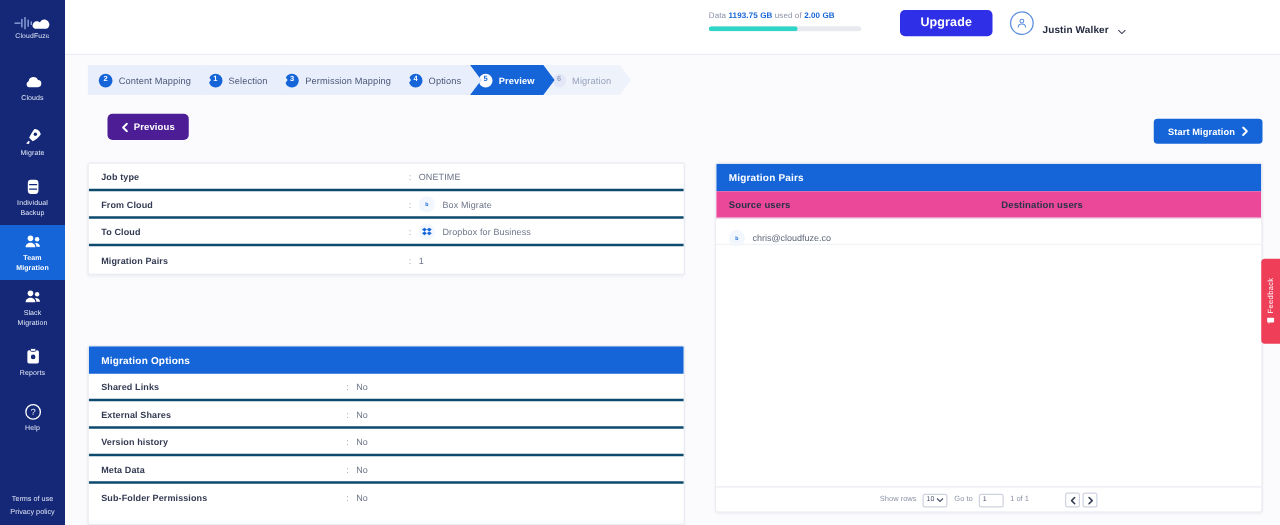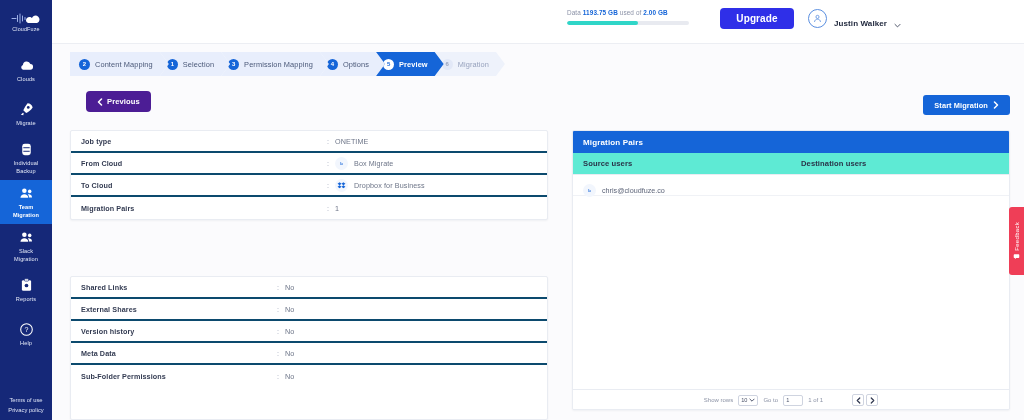--- a/index.html
+++ b/index.html
@@ -163,21 +163,21 @@
   .cloud-badge {
     width: 13px; height: 13px; border-radius: 50%;
     background: #f2f6fd; display: flex; align-items: center; justify-content: center;
     flex: none;
   }
 
   
   #pairs-card { left: 572px; top: 130px; width: 438px; height: 280px; }
   .pairs-head-row {
     display: flex; height: 22px; align-items: center;
-    background: #5eead4; border-bottom: 1px solid #e9ecf2;
+    background: #ec4899; border-bottom: 1px solid #e9ecf2;
     font-size: 7.6px; font-weight: bold; color: #2a3349;
     padding-left: 10px; letter-spacing: .1px;
   }
   .col-src { width: 218px; }
   .col-dst { width: 200px; }
   .pairs-body { height: 214px; background: #fff; }
   .pair-row {
     display: flex; align-items: center; height: 21px;
     padding-left: 10px; border-bottom: 1px solid #f0f2f6;
     font-size: 7.2px; color: #5d6579;
@@ -412,20 +412,21 @@
     </div>
 
     <div class="opt-row">
       <span class="opt-label">Migration Pairs</span>
       <span class="opt-colon">:</span>
       <span class="opt-value">1</span>
     </div>
   </div>
 
   <div class="card" id="mig-card">
+    <div class="card-head">Migration Options</div>
 
     <div class="opt-row">
       <span class="opt-label">Shared Links</span>
       <span class="opt-colon">:</span>
       <span class="opt-value">No</span>
     </div>
     <div class="opt-row">
       <span class="opt-label">External Shares</span>
       <span class="opt-colon">:</span>
       <span class="opt-value">No</span>

